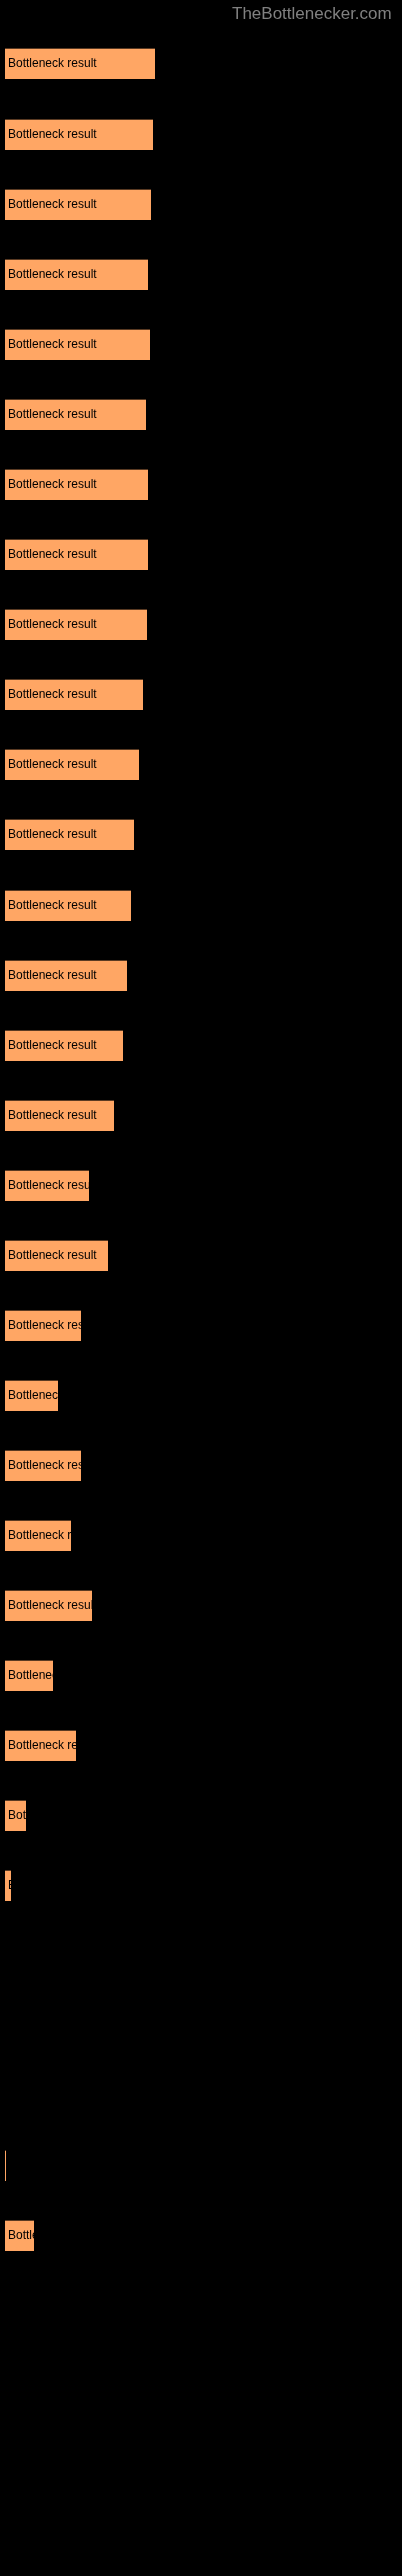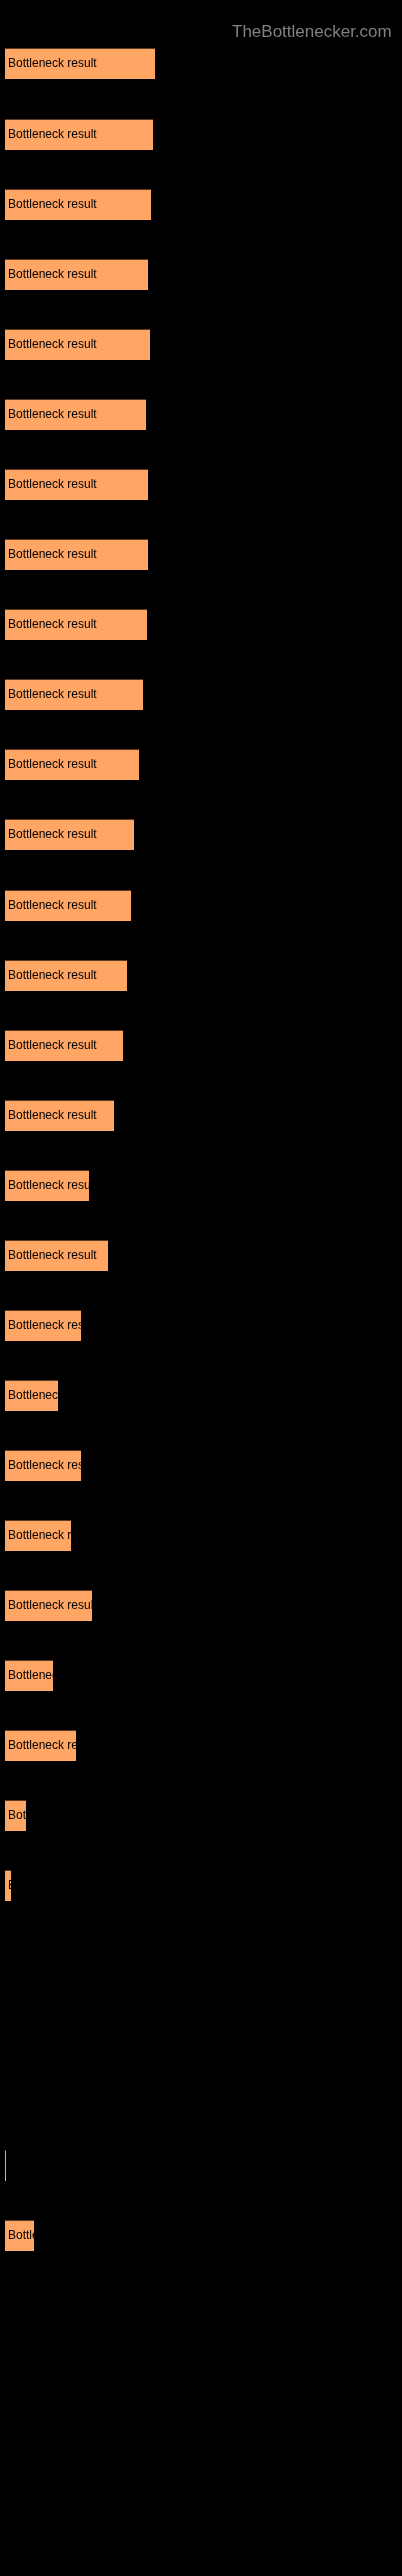--- a/index.html
+++ b/index.html
@@ -18,21 +18,20 @@
   .site-title {
     position: absolute;
     top: 3.2px;
     right: 11.3px;
     color: #808080;
     font-size: 17px;
     font-family: "Liberation Sans", sans-serif;
     letter-spacing: 0px;
     white-space: nowrap;
     line-height: 21px;
-    margin-top: 18px;
   }
 
   .chart {
     position: absolute;
     left: 0;
     top: 0;
     width: 403px;
     height: 2576px;
   }
 

